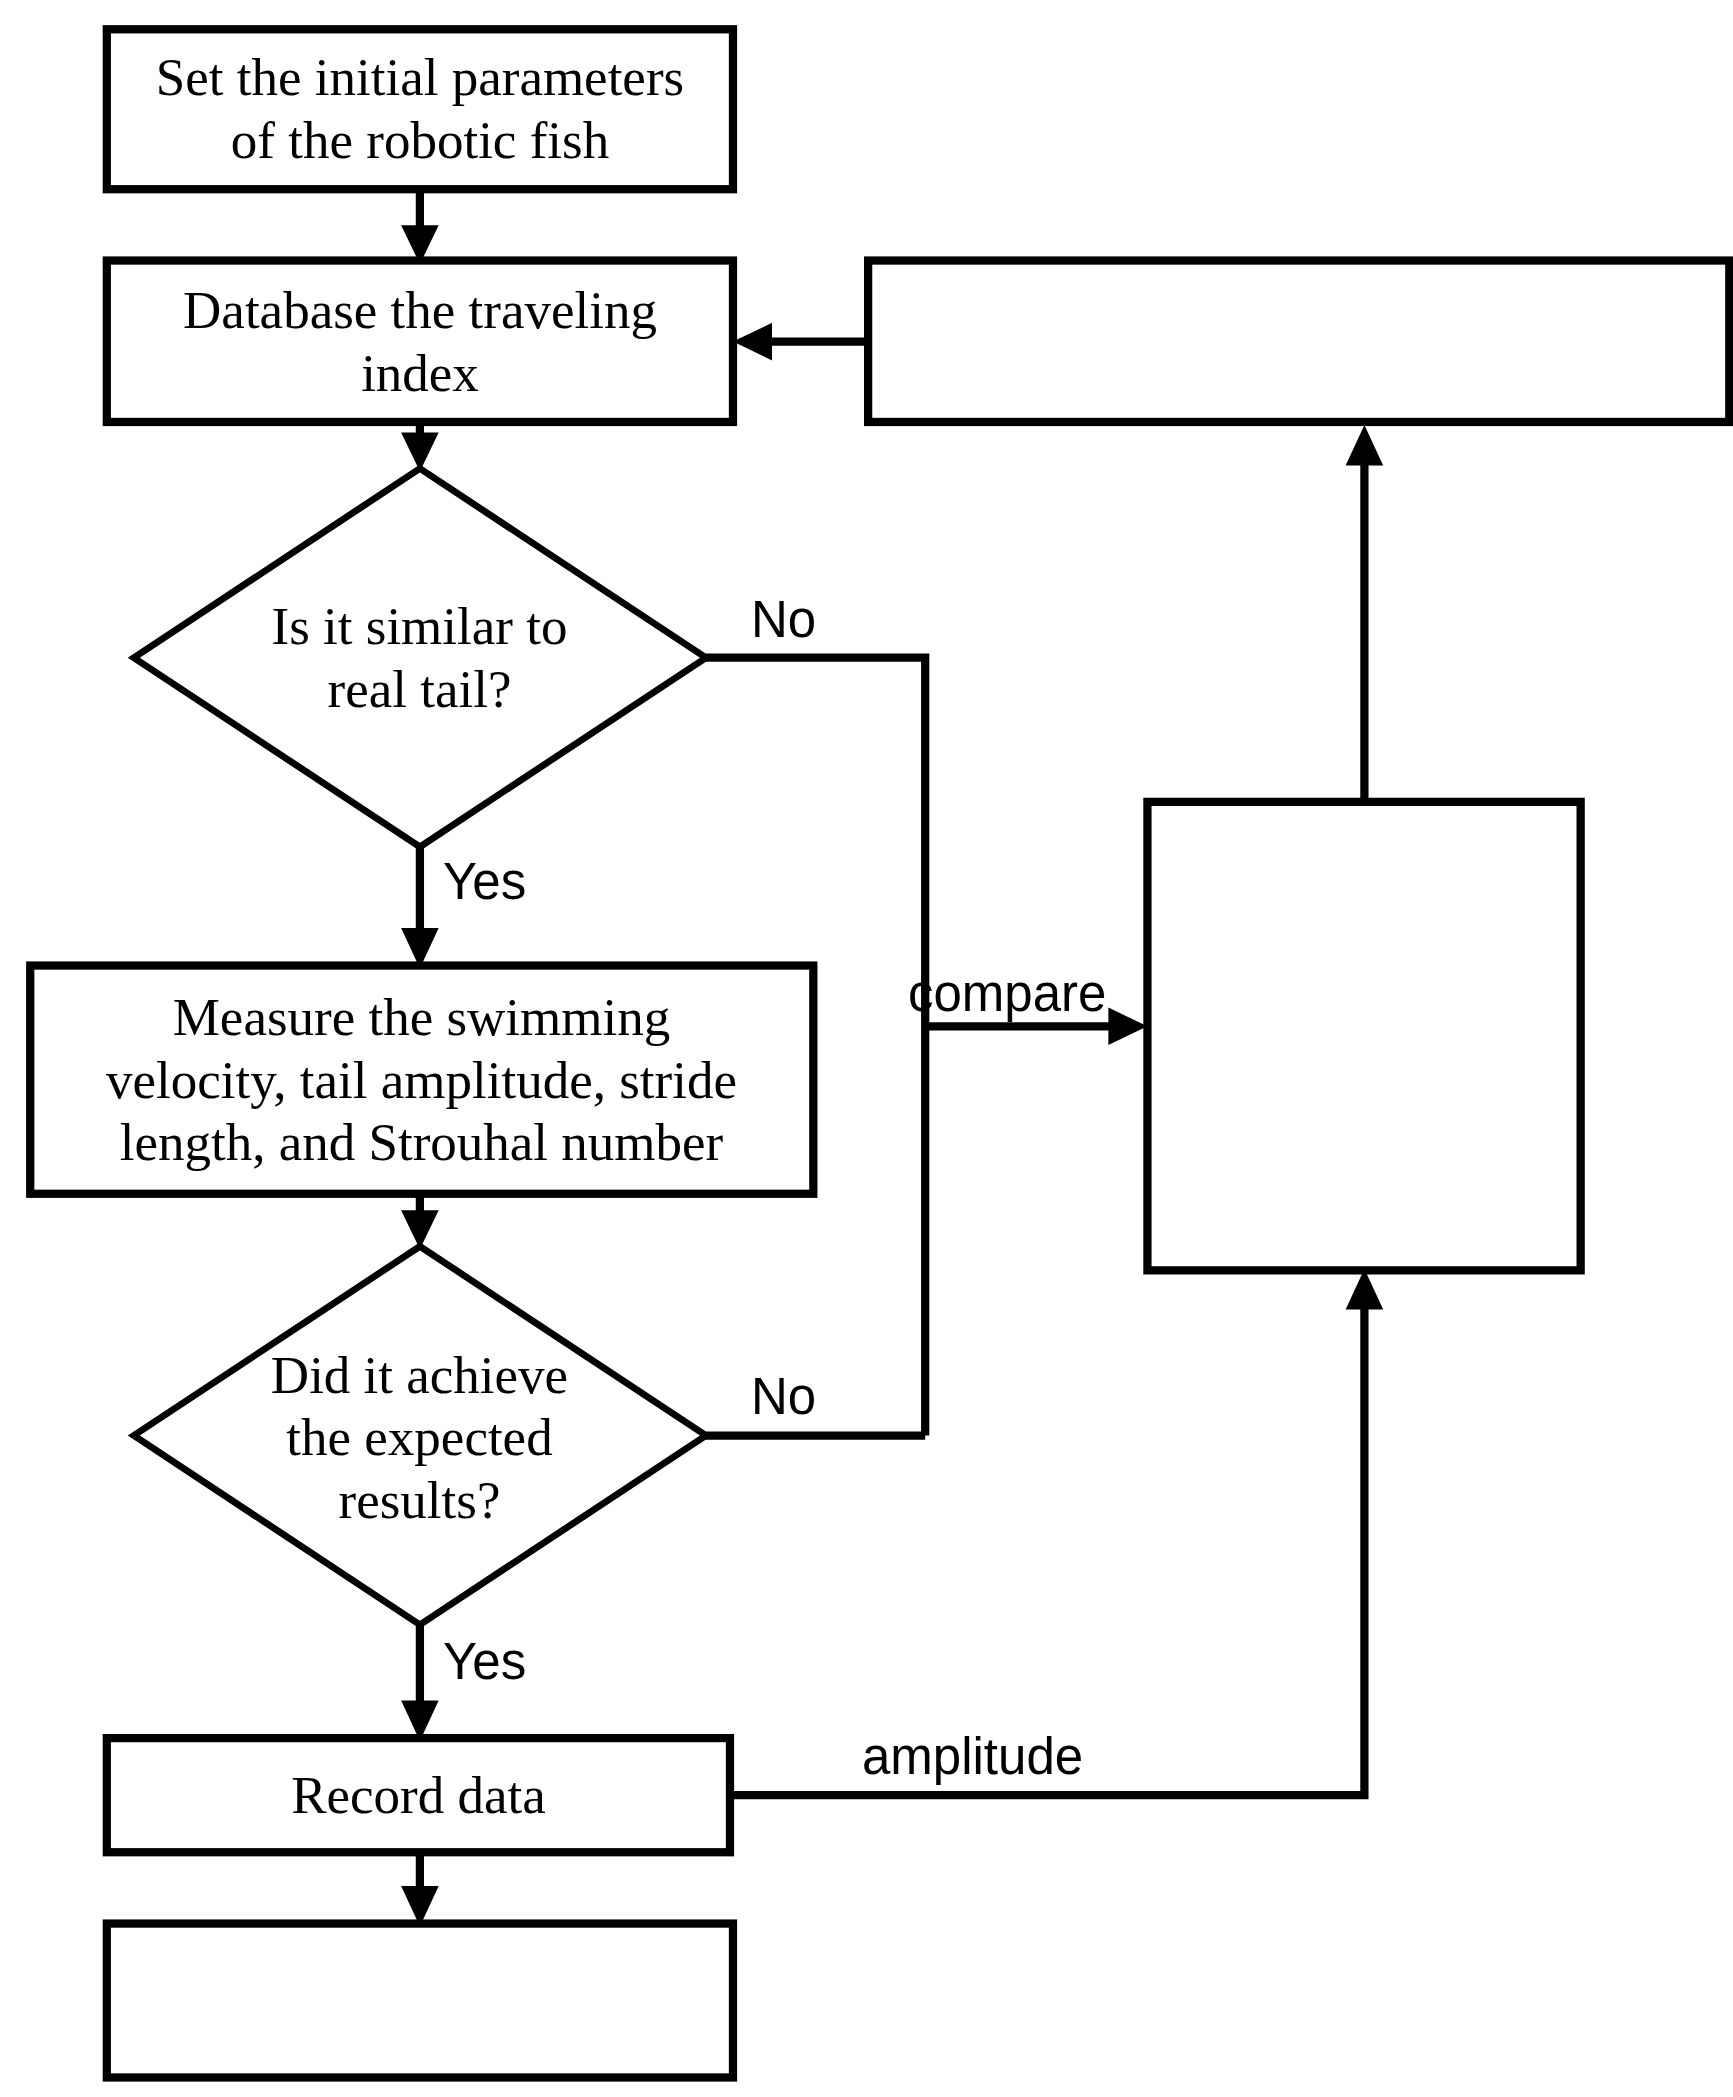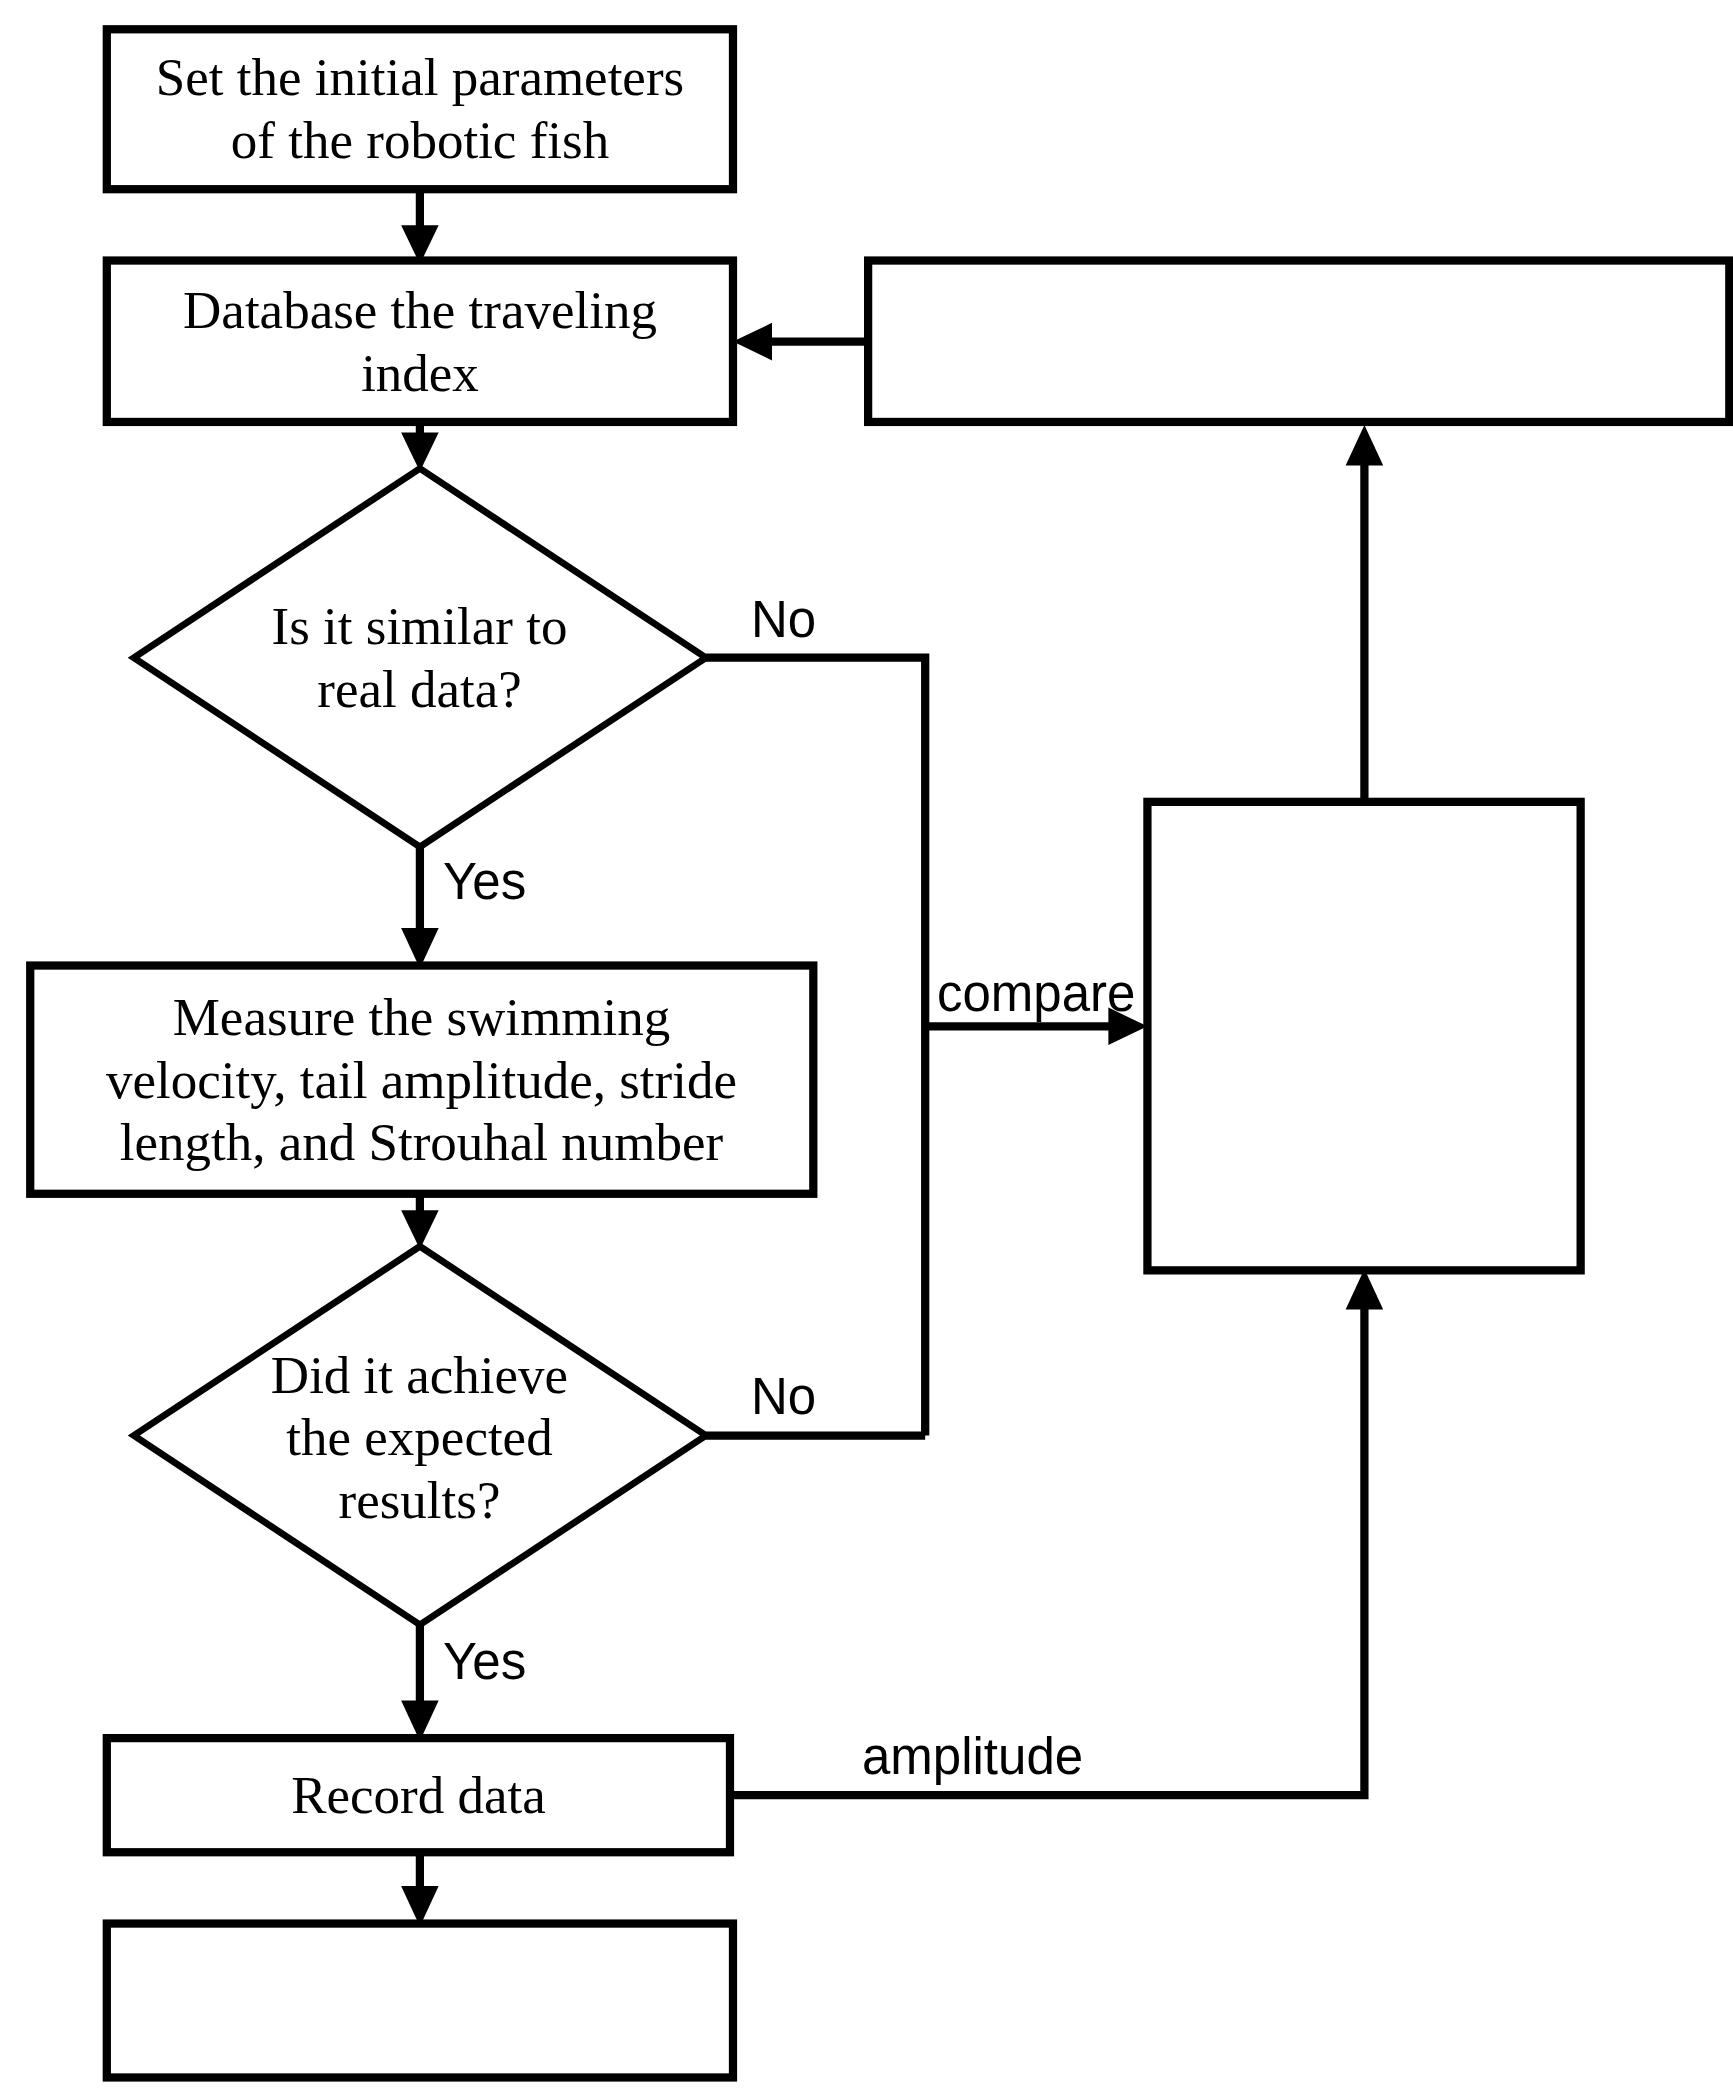--- a/index.html
+++ b/index.html
@@ -132,39 +132,39 @@
   </svg>
 
   <div class="node-label f-box" style="left:107px; top:29px; width:626px; height:160px;">Set the initial parameters
 of the robotic fish</div>
 
   <div class="node-label f-box" style="left:107px; top:261px; width:626px; height:161px;">Database the traveling
 index</div>
 
 
   <div class="node-label f-diamond" style="left:232px; top:575px; width:375px; height:165px;">Is it similar to
-real data?</div>
+real tail?</div>
 
   <div class="node-label f-box" style="left:30px; top:966px; width:783px; height:228px;">Measure the swimming
 velocity, tail amplitude, stride
 length, and Strouhal number</div>
 
 
   <div class="node-label f-diamond" style="left:232px; top:1338px; width:375px; height:199px;">Did it achieve
 the expected
 results?</div>
 
   <div class="node-label f-box" style="left:107px; top:1738px; width:623px; height:114px;">Record data</div>
 
 
   <div class="edge-label f-edge" style="left:751px; top:590px;">No</div>
 
   <div class="edge-label f-edge" style="left:443px; top:852px;">Yes</div>
 
-  <div class="edge-label f-edge" style="left:937px; top:964px;">compare</div>
+  <div class="edge-label f-edge" style="left:908px; top:964px;">compare</div>
 
   <div class="edge-label f-edge" style="left:751px; top:1367px;">No</div>
 
   <div class="edge-label f-edge" style="left:443px; top:1632px;">Yes</div>
 
   <div class="edge-label f-edge" style="left:862px; top:1727px;">amplitude</div>
 
 </div>
 
 

